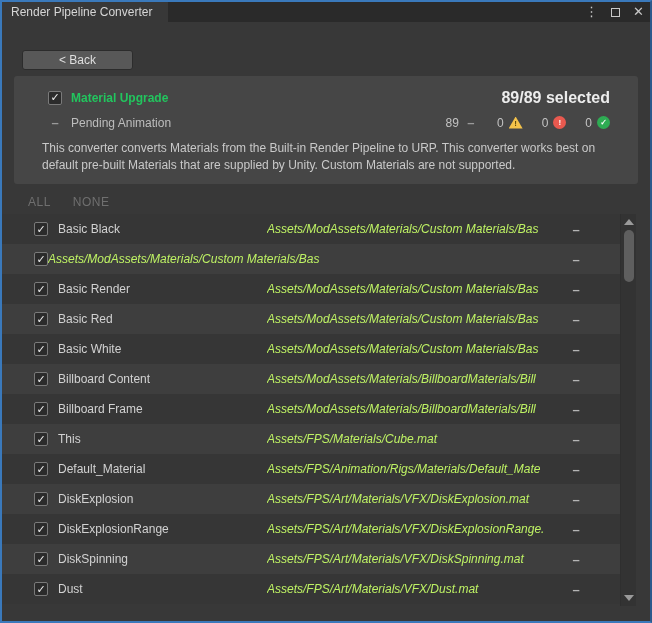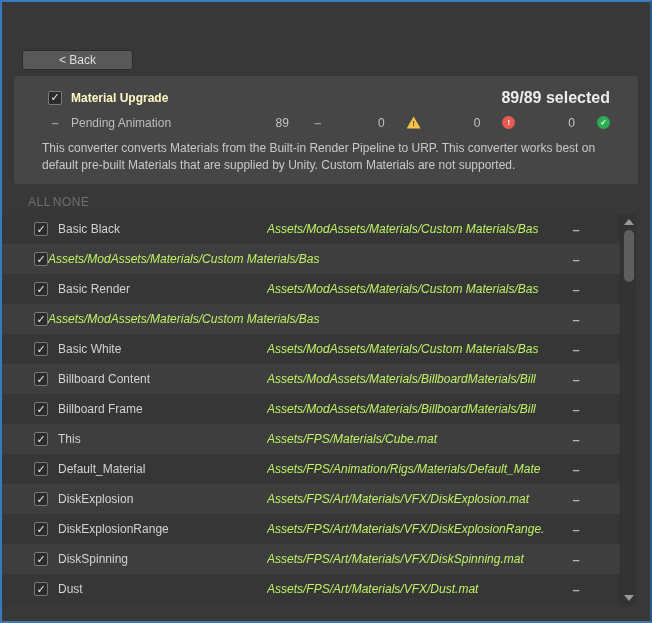--- a/index.html
+++ b/index.html
@@ -38,46 +38,46 @@
     position:absolute;left:12px;top:74px;width:624px;height:108px;
     background:#464646;border-radius:3px;padding:9px 28px 0 28px;color:#cacaca;
   }
   .prow{display:flex;align-items:center;height:25px;}
   .prow .indent{margin-left:6px;display:flex;align-items:center;}
   .cb{
     width:14px;height:14px;background:#2b2b2b;border:1px solid #7a7a7a;border-radius:2px;
     display:inline-flex;align-items:center;justify-content:center;cursor:pointer;flex:none;
   }
   .cb .mark{color:#eee;font-size:11px;line-height:1;}
-  .conv-title{margin-left:9px;font-size:12px;font-weight:700;color:#fef9c3;}
+  .conv-title{margin-left:9px;font-size:12px;font-weight:700;color:#22c55e;}
   .spacer{flex:1;}
   .sel-count{font-size:16px;font-weight:700;color:#ececec;}
   .dash-ico{color:#9a9a9a;font-size:13px;font-weight:700;width:14px;text-align:center;flex:none;}
   .pending-label{margin-left:9px;font-size:12px;color:#bdbdbd;}
-  .stats{display:flex;align-items:center;gap:22px;font-size:12px;color:#c3c3c3;}
+  .stats{display:flex;align-items:center;gap:5px;font-size:12px;color:#c3c3c3;}
   .stats .gap{width:9px;}
   .stat-num{color:#c3c3c3;}
   .icon-warning{
     position:relative;width:14px;height:12px;display:inline-block;
     clip-path:polygon(50% 0,100% 100%,0 100%);background:#f5c34a;
   }
   .icon-warning i{
     position:absolute;left:0;right:0;top:2px;bottom:0;font-style:normal;
     color:#604a08;font-size:8px;font-weight:700;text-align:center;line-height:10px;
   }
   .icon-circle{
     width:13px;height:13px;border-radius:50%;display:inline-flex;
     align-items:center;justify-content:center;color:#fff;font-size:8px;font-weight:700;line-height:1;
   }
   .icon-error{background:#e8594f;}
   .icon-success{background:#2eac53;}
   .desc{font-size:12px;line-height:17px;color:#c9c9c9;margin-top:5px;}
 
   
-  .list-controls{position:absolute;left:26px;top:193px;display:flex;gap:2px;
+  .list-controls{position:absolute;left:26px;top:193px;display:flex;gap:22px;
     font-size:12px;color:#6f6f6f;letter-spacing:0.5px;}
   .list-controls span{cursor:pointer;}
 
   
   .list{position:absolute;left:0;top:212px;width:618px;}
   .row{
     display:flex;align-items:center;height:30px;background:#363636;
     padding-left:32px;cursor:default;
   }
   .row.alt{background:#3e3e3e;}
@@ -98,20 +98,30 @@
   .sb-thumb{
     position:absolute;left:3px;top:16px;width:10px;height:52px;border-radius:5px;
     background:#5f5f5f;cursor:grab;
   }
 </style>
 </head>
 <body>
 
 <div class="window">
 
+  <div class="tabbar">
+    <div class="tab">
+      <span>Render Pipeline Converter</span>
+    </div>
+    <div class="win-controls">
+      <span class="menu-dots">⋮</span>
+      <span class="maximize-box"></span>
+      <span class="close-x">✕</span>
+    </div>
+  </div>
 
   <div class="back-btn">&lt; Back</div>
 
   <div class="panel">
     <div class="prow">
       <span class="indent">
         <span class="cb">
           <span class="mark">✓</span>
         </span>
         <span class="conv-title">Material Upgrade</span>
@@ -173,20 +183,21 @@
     </span>
     <span class="item-name">Basic Render</span>
     <span class="item-path">Assets/ModAssets/Materials/Custom Materials/Bas</span>
     <span class="item-dash">–</span>
   </div>
 
   <div class="row alt">
     <span class="cb">
       <span class="mark">✓</span>
     </span>
+    <span class="item-name">Basic Red</span>
     <span class="item-path">Assets/ModAssets/Materials/Custom Materials/Bas</span>
     <span class="item-dash">–</span>
   </div>
 
   <div class="row">
     <span class="cb">
       <span class="mark">✓</span>
     </span>
     <span class="item-name">Basic White</span>
     <span class="item-path">Assets/ModAssets/Materials/Custom Materials/Bas</span>

